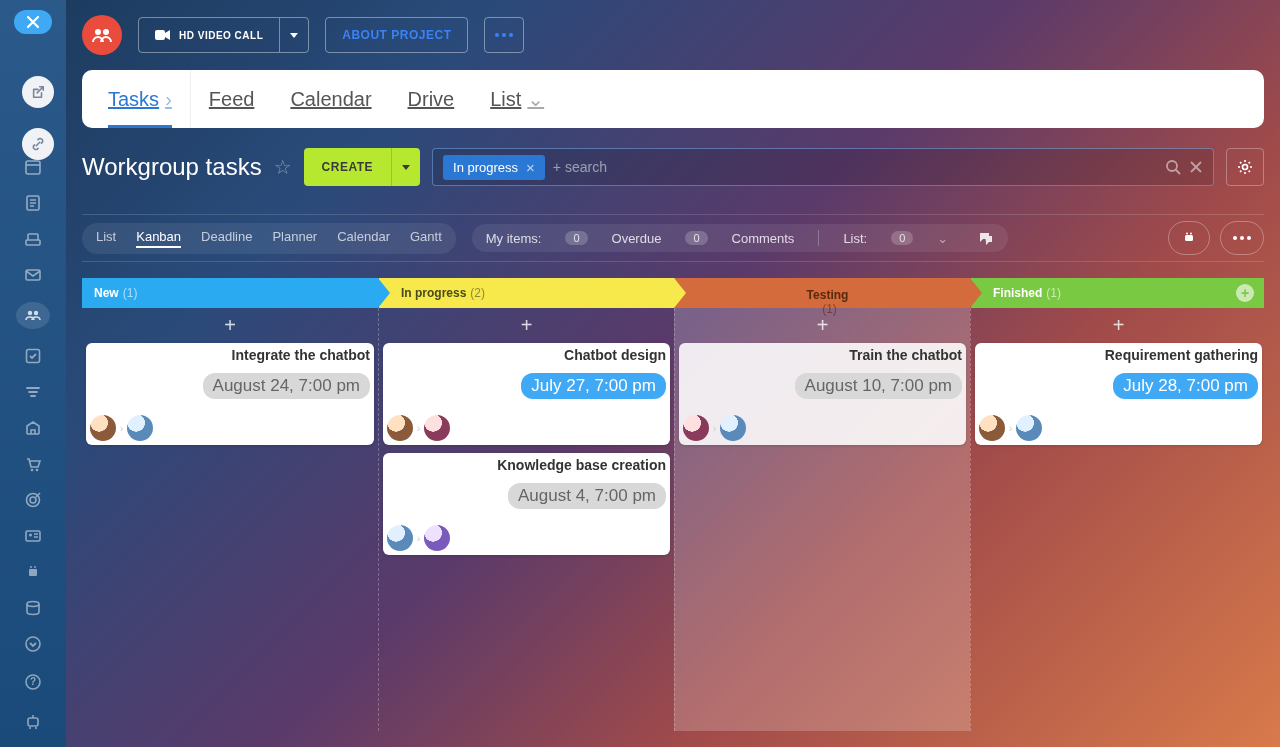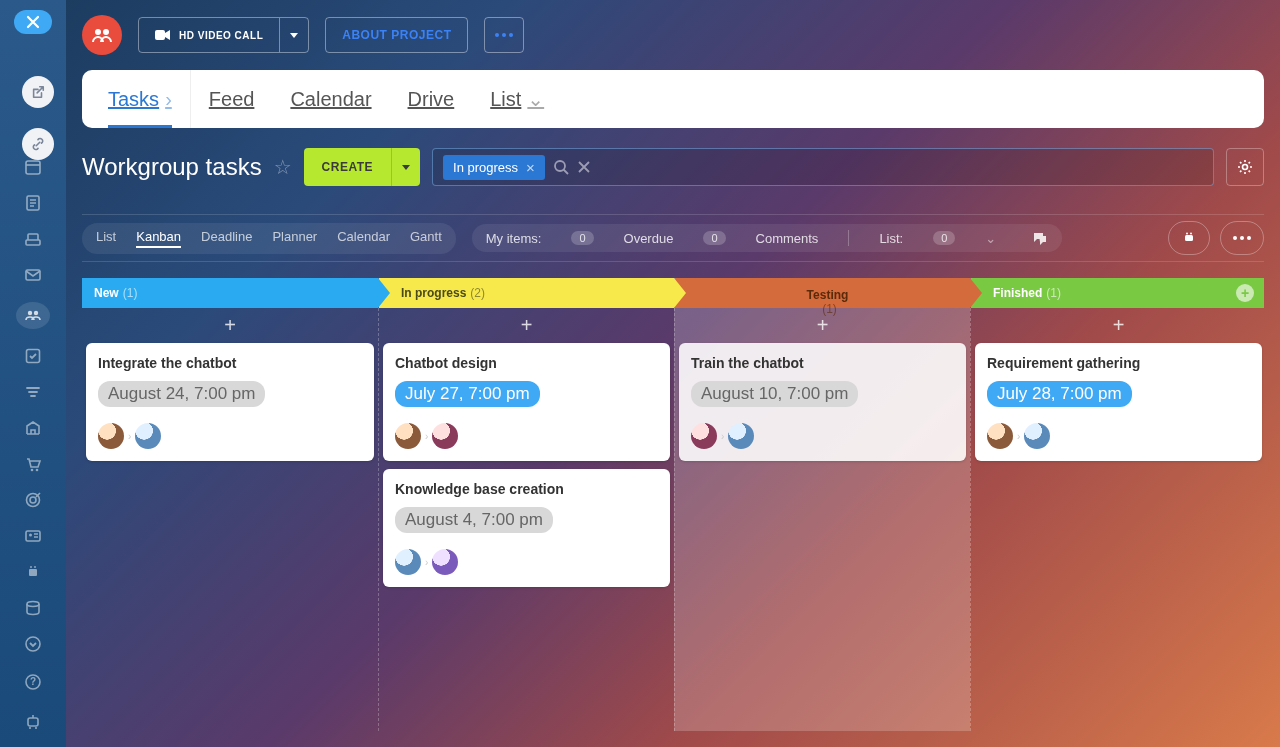--- a/index.html
+++ b/index.html
@@ -51,41 +51,41 @@
 .search input { flex: 1; background: transparent; border: 0; outline: 0; color: #fff; font-size: 14px; }
 .search input::placeholder { color: rgba(255,255,255,.5); }
 .search-ico { color: rgba(255,255,255,.5); cursor: pointer; }
 .sq-btn { width: 38px; height: 38px; border: 1px solid rgba(255,255,255,.3); border-radius: 4px; display: flex; align-items: center; justify-content: center; color: #fff; cursor: pointer; }
 
 
 .fr { display: flex; align-items: center; gap: 4px; margin-top: 28px; border-bottom: 1px solid rgba(255,255,255,.15); padding-bottom: 0; height: 48px; border-top: 1px solid rgba(255,255,255,.15); }
 .fr-left { background: rgba(255,255,255,.08); border-radius: 18px; padding: 6px 14px; display: flex; gap: 20px; }
 .fr-tab { color: rgba(255,255,255,.7); font-size: 13px; cursor: pointer; }
 .fr-tab.active { color: #fff; border-bottom: 2px solid #fff; padding-bottom: 2px; }
-.fr-mid { background: rgba(255,255,255,.08); border-radius: 18px; padding: 6px 14px; display: flex; gap: 30px; align-items: center; color: rgba(255,255,255,.8); font-size: 13px; margin-left: 12px; }
+.fr-mid { background: rgba(255,255,255,.08); border-radius: 18px; padding: 6px 14px; display: flex; gap: 24px; align-items: center; color: rgba(255,255,255,.8); font-size: 13px; margin-left: 12px; }
 .badge-0 { background: rgba(255,255,255,.2); border-radius: 10px; padding: 1px 8px; font-size: 11px; }
 .fr-sep { width: 1px; height: 16px; background: rgba(255,255,255,.25); }
 .fr-spacer { flex: 1; }
 .fr-right { display: flex; gap: 10px; }
 .pill { border: 1px solid rgba(255,255,255,.3); border-radius: 18px; height: 34px; padding: 0 12px; display: flex; align-items: center; color: #fff; cursor: pointer; }
 
 
 .board { display: flex; gap: 0; margin-top: 16px; overflow-x: auto; flex: 1; }
 .col { width: 296px; flex-shrink: 0; display: flex; flex-direction: column; border-left: 1px dashed rgba(255,255,255,.25); min-height: 440px; }
 .col:first-child { border-left: 0; }
 .col-hd { height: 30px; display: flex; align-items: center; padding: 10px 12px; font-size: 12px; font-weight: 600; position: relative; }
 .col-hd::after { content: ""; position: absolute; right: -12px; top: 0; width: 0; height: 0; border-top: 15px solid transparent; border-bottom: 15px solid transparent; border-left: 12px solid var(--arrow); z-index: 2; pointer-events: none; }
 .col-hd-count { opacity: .6; font-weight: 400; margin-left: 4px; }
 .c-new { background: #2aaaf0; color: #fff; --arrow: #2aaaf0; }
 .c-prog { background: #f7e94b; color: #4a4a1a; --arrow: #f7e94b; padding-left: 22px; }
 .c-test { background: #d46b3c; color: #5a2a0a; --arrow: #d46b3c; padding-left: 22px; flex-direction: column; }
 .c-fin { background: #7ac943; color: #fff; --arrow: #7ac943; padding-left: 22px; }
 .c-fin::after { display: none; }
 .col-plus { text-align: center; color: rgba(255,255,255,.8); font-size: 20px; padding: 6px 0; cursor: pointer; }
-.card { background: #fff; border-radius: 6px; margin: 0 4px 8px 4px; padding: 12px; font-size: 14px; color: #333; box-shadow: 0 1px 3px rgba(0,0,0,.15); }
+.card { background: #fff; border-radius: 6px; margin: 0 4px 8px 4px; padding: 4px; font-size: 14px; color: #333; box-shadow: 0 1px 3px rgba(0,0,0,.15); text-align: right; }
 .card-title { font-weight: 600; margin-bottom: 10px; font-size: 14px; }
 .card-date { display: inline-block; border-radius: 12px; padding: 3px 10px; font-size: 17px; margin-bottom: 16px; }
 .date-gray { background: #d8d8d8; color: #666; }
 .date-blue { background: #3fa9f5; color: #fff; }
 .avs { display: flex; align-items: center; gap: 4px; }
 .av { width: 26px; height: 26px; border-radius: 50%; display: inline-block; }
 .av1 { background: radial-gradient(circle at 35% 30%, #ffe0c0 35%, #8a5a3a 36%); }
 .av2 { background: radial-gradient(circle at 35% 30%, #e0f0ff 35%, #5a8aba 36%); }
 .av3 { background: radial-gradient(circle at 35% 30%, #ffe0e0 35%, #8a3a5a 36%); }
 .av4 { background: radial-gradient(circle at 35% 30%, #f0e0ff 35%, #7a5aba 36%); }
@@ -286,20 +286,21 @@
           <svg width="8" height="5" viewBox="0 0 8 5">
             <path d="M0 0l4 5 4-5z" fill="#3a3a3a"></path>
           </svg>
         </div>
     </div>
     <div class="search">
       <span class="chip">
           <span>In progress</span>
           <span class="chip-x">×</span>
         </span>
+      <input placeholder="+ search" style="">
       <span class="search-ico">
           <svg width="16" height="16" viewBox="0 0 16 16">
             <circle cx="7" cy="7" r="5" fill="none" stroke="currentColor" stroke-width="1.8"></circle>
             <path d="M11 11l4 4" stroke="currentColor" stroke-width="1.8"></path>
           </svg>
         </span>
       <span class="search-ico">
           <svg width="14" height="14" viewBox="0 0 14 14">
             <path d="M2 2l10 10M12 2L2 12" stroke="currentColor" stroke-width="1.8"></path>
           </svg>

